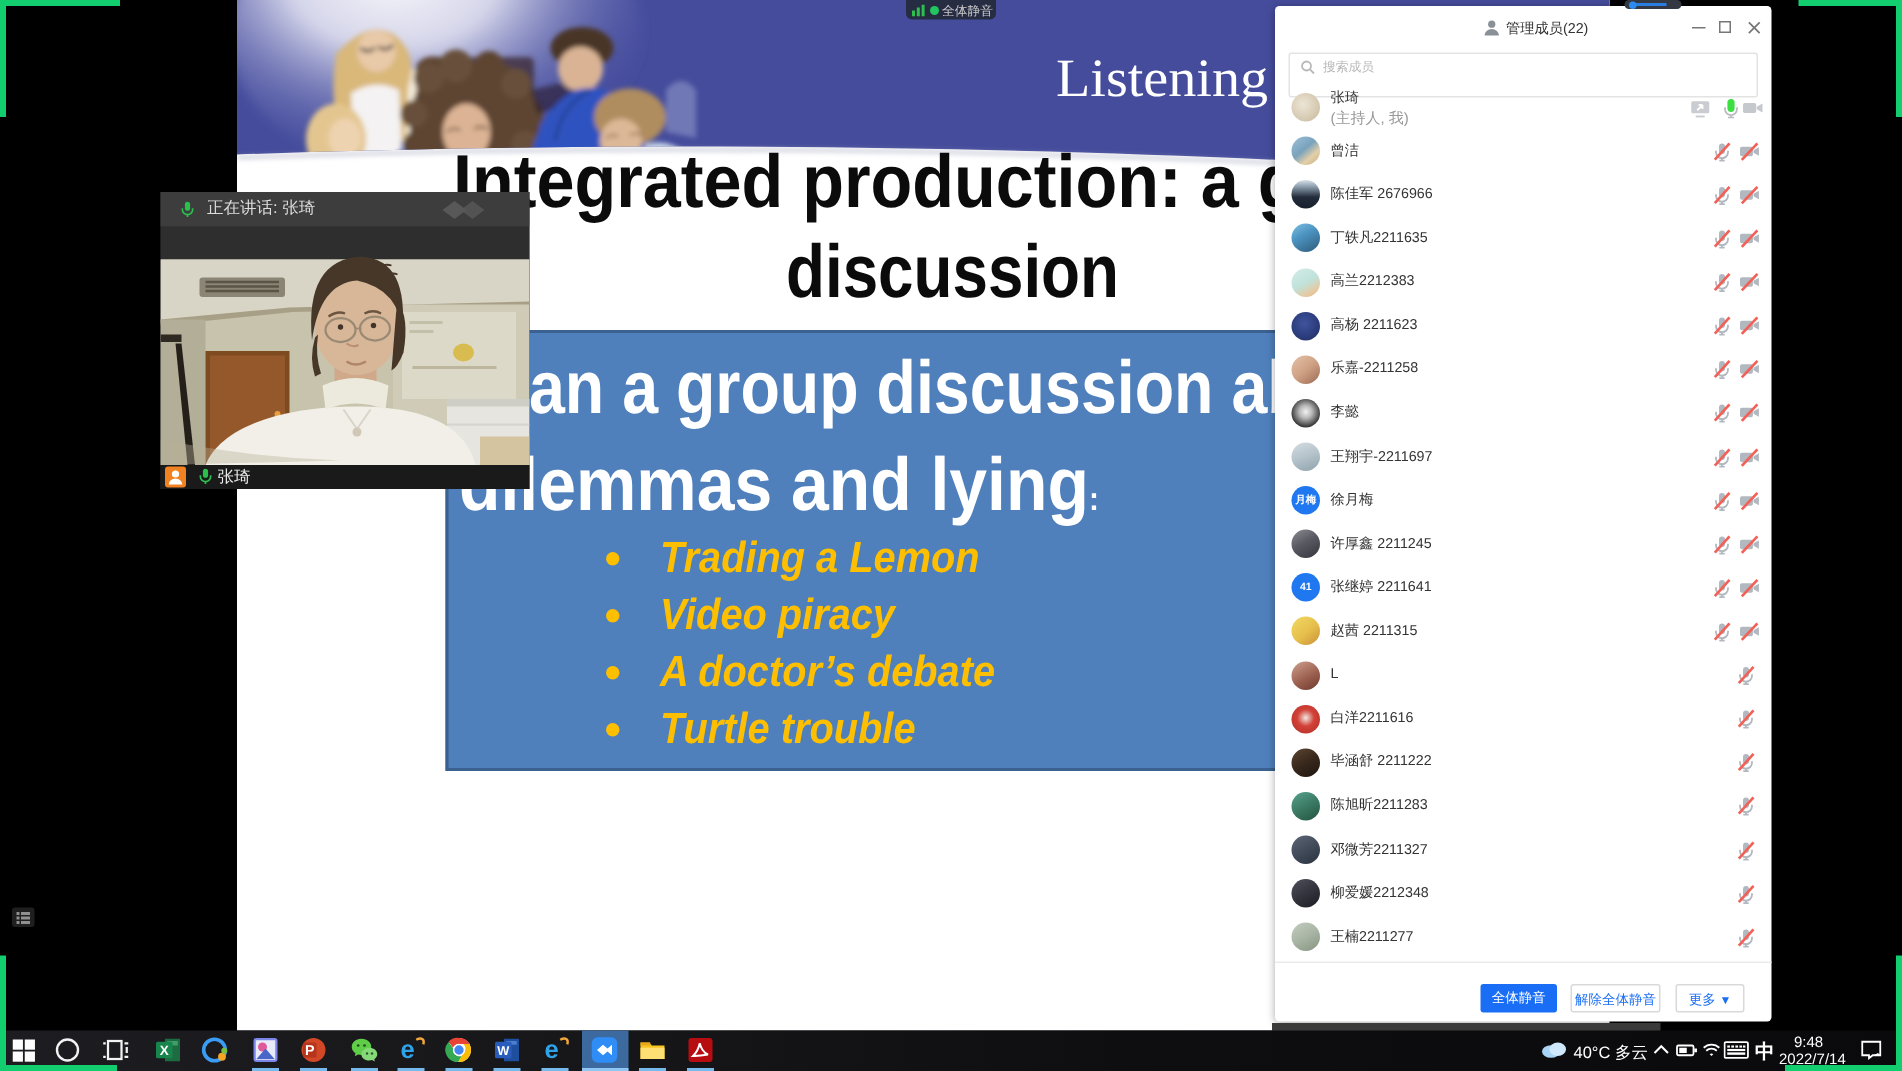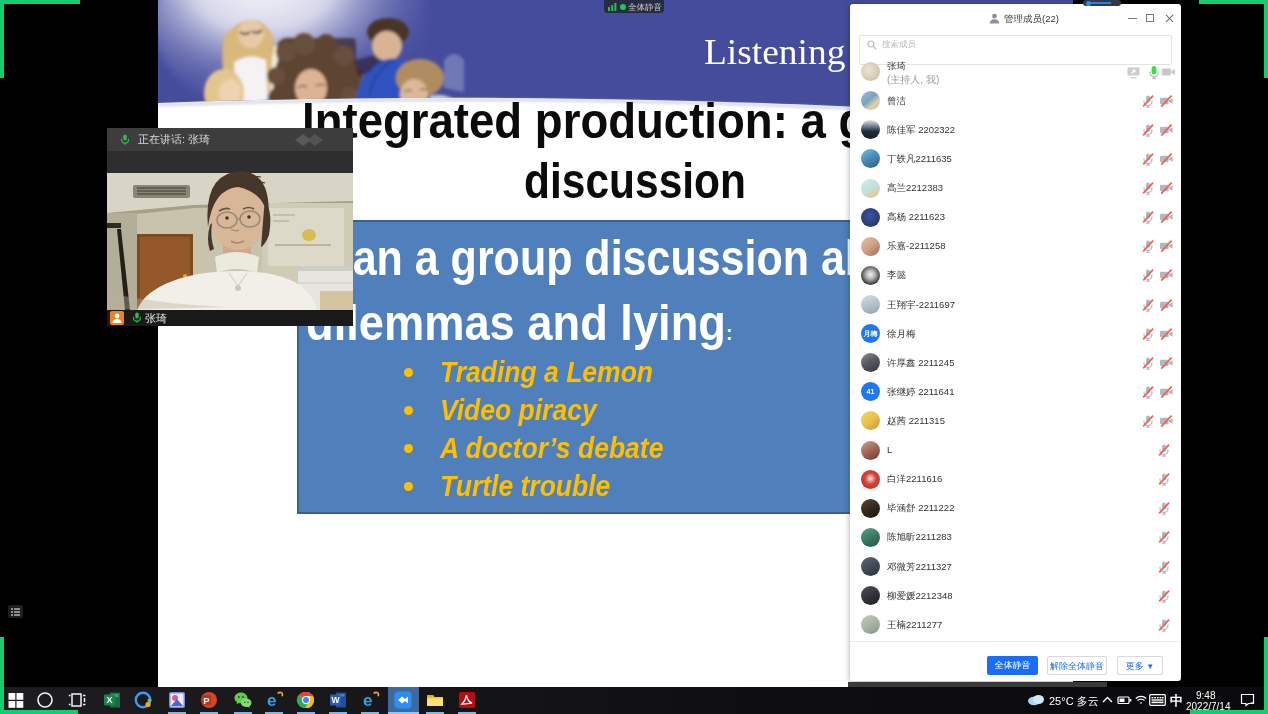--- a/index.html
+++ b/index.html
@@ -272,21 +272,21 @@
           <line x1="2.2" y1="12.4" x2="12" y2="1.6" stroke="#f26157" stroke-width="1.8"></line>
         </svg></div>
 <div class="ric" style="top:89.6px;left:309px"><svg width="15" height="14" viewBox="0 0 15 14">
           <g fill="#b2b8bf">
             <rect x="1" y="3.8" width="8.6" height="6.4" rx="1.2"></rect>
             <path d="M10 6.2l3.6-2v5.6l-3.6-2z"></path>
           </g>
           <line x1="2.2" y1="12.6" x2="12.6" y2="1.6" stroke="#f26157" stroke-width="1.8"></line>
         </svg></div>
 <div class="av" style="top:116.2px;background:linear-gradient(180deg,#d8e2ea 0%,#8898a8 25%,#222c3a 60%,#18202c 100%)"></div>
-<div class="nm" style="top:118.7px">陈佳军 2202322</div>
+<div class="nm" style="top:118.7px">陈佳军 2676966</div>
 <div class="ric" style="top:118.7px;left:291px"><svg width="14" height="14" viewBox="0 0 14 14">
           <g fill="none" stroke="#b2b8bf" stroke-width="1.2">
             <rect x="5" y="1.6" width="4" height="7" rx="2" fill="#b2b8bf" stroke="none"></rect>
             <path d="M3 6.5v1a4 4 0 0 0 8 0v-1"></path>
             <path d="M7 11.5v1.6 M5.2 13.1h3.6"></path>
           </g>
           <line x1="2.2" y1="12.4" x2="12" y2="1.6" stroke="#f26157" stroke-width="1.8"></line>
         </svg></div>
 <div class="ric" style="top:118.7px;left:309px"><svg width="15" height="14" viewBox="0 0 15 14">
           <g fill="#b2b8bf">
@@ -663,21 +663,21 @@
   <div class="tul" style="left:329px;width:18px"></div>
   <div class="tul" style="left:361px;width:18px"></div>
   <div class="tul" style="left:388px;width:31px;background:#8fc6f2"></div>
   <div class="tul" style="left:426px;width:18px"></div>
   <div class="tul" style="left:458px;width:18px"></div>
 
   <svg class="tic" style="left:1027px;top:5px;width:18px;height:14px" viewBox="0 0 18 14">
         <ellipse cx="7" cy="9" rx="6" ry="4.2" fill="#a8d4f5"></ellipse>
         <ellipse cx="11.5" cy="7.5" rx="5.5" ry="4.5" fill="#cfe8fb"></ellipse>
       </svg>
-  <div class="tray" style="left:1049px;top:7px">25°C 多云</div>
+  <div class="tray" style="left:1049px;top:7px">40°C 多云</div>
   <svg class="tic" style="left:1101px;top:7px;width:13px;height:13px" viewBox="0 0 13 13">
         <path d="M2 8 L6.5 3.5 L11 8" stroke="#fff" stroke-width="1.4" fill="none"></path>
       </svg>
   <svg class="tic" style="left:1117px;top:6px;width:15px;height:14px" viewBox="0 0 15 14">
         <rect x="1" y="4" width="11" height="6.5" rx="1" fill="none" stroke="#fff" stroke-width="1.2"></rect>
         <rect x="12.5" y="6" width="1.8" height="2.5" fill="#fff"></rect>
         <rect x="2.5" y="5.5" width="5" height="3.5" fill="#fff"></rect>
       </svg>
   <svg class="tic" style="left:1134px;top:6px;width:14px;height:14px" viewBox="0 0 14 14">
         <g stroke="#fff" fill="none">

